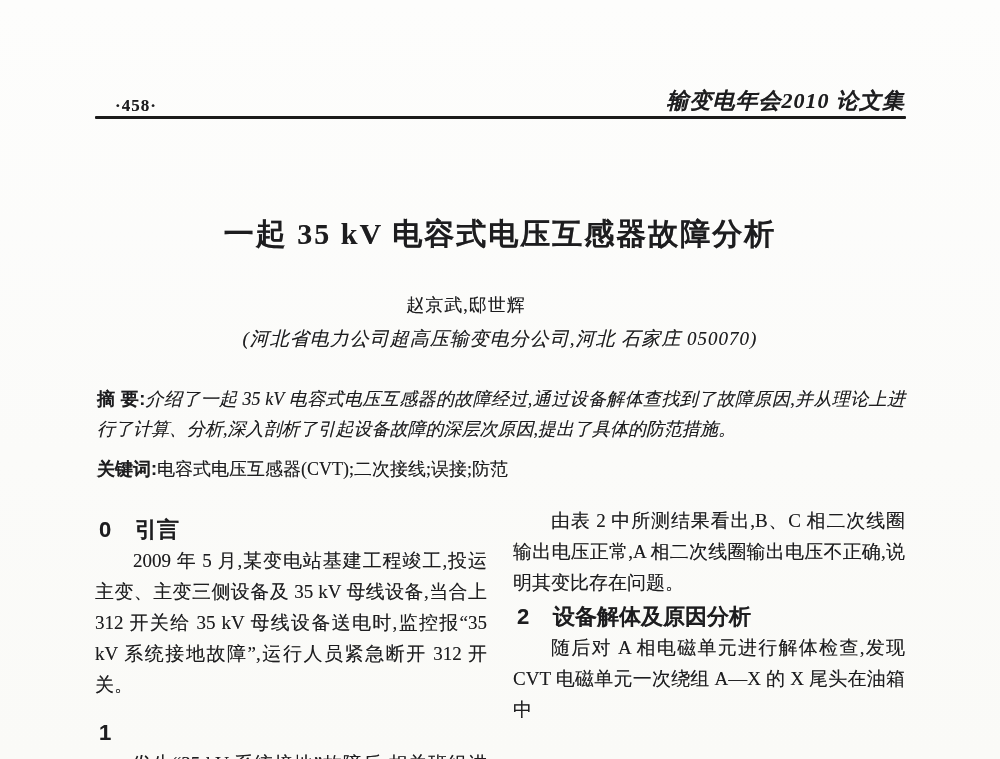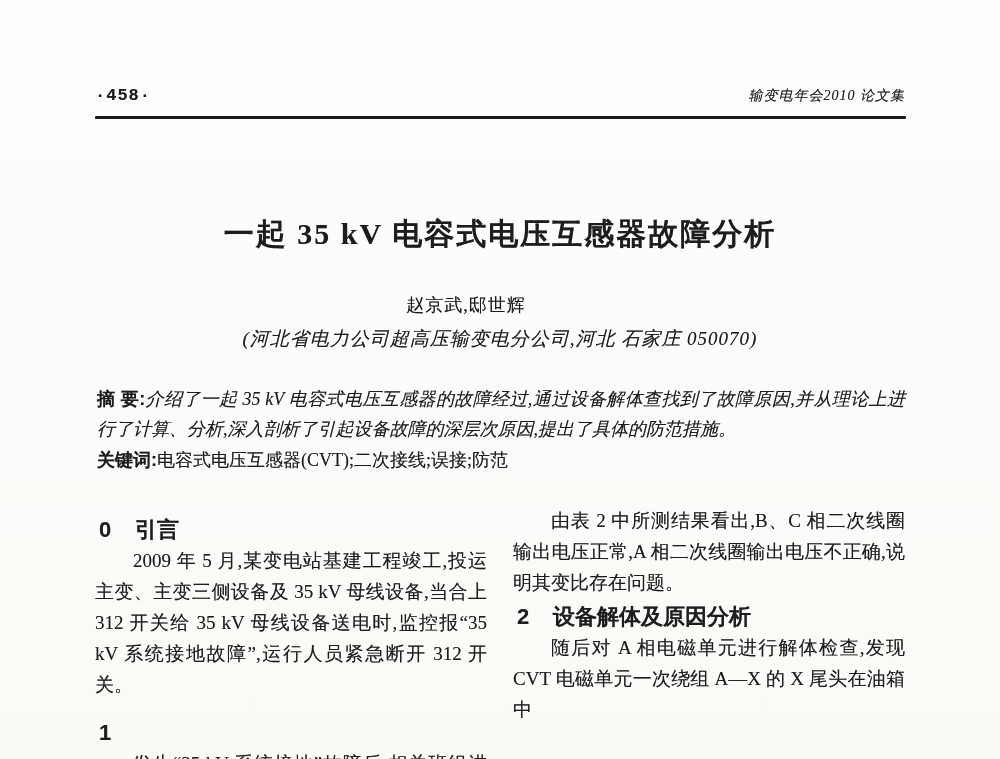--- a/index.html
+++ b/index.html
@@ -15,26 +15,26 @@
     color: #1d1d1f;
     text-shadow: 0 0 0.5px rgba(20,20,20,0.45);
   }
 
   .header {
     position: absolute;
     left: 95px; top: 86px; width: 810px;
     display: flex; justify-content: space-between; align-items: flex-end;
   }
   .page-num {
-    font-family: Liberation Mono, monospace;
-    font-weight: bold; font-size: 17px; letter-spacing: 1px;
+    font-family: Liberation Serif, serif;
+    font-weight: bold; font-size: 17px; letter-spacing: 1px; margin-left: 20px;
   }
   .journal {
     font-family: "Liberation Serif", serif;
-    font-style: italic; font-weight: normal; font-size: 14px; letter-spacing: 1px;
+    font-style: italic; font-weight: bold; font-size: 22px; letter-spacing: 1px;
   }
   .header-rule {
     position: absolute;
     left: 95px; top: 116px; width: 811px; height: 3px;
     background: #1b1b1b; border-radius: 1px;
   }
 
   .paper-title {
     position: absolute;
     top: 214px; left: 0; width: 1000px;
@@ -57,21 +57,21 @@
     position: absolute;
     top: 384px; left: 97px; width: 808px;
     font-size: 18px; line-height: 30px;
     text-align: justify;
   }
   .block-label {
     font-family: "Liberation Sans", sans-serif;
     font-weight: bold; font-style: normal;
   }
   .abstract-body { font-style: italic; }
-  .keywords-line { margin-top: 1px; font-style: normal; }
+  .keywords-line { margin-top: 10px; font-style: normal; }
 
   .columns {
     position: absolute;
     top: 505px; left: 95px; width: 810px;
     display: flex; gap: 26px;
   }
   .col {
     width: 392px;
     font-size: 19px; line-height: 31px;
     text-align: justify;

